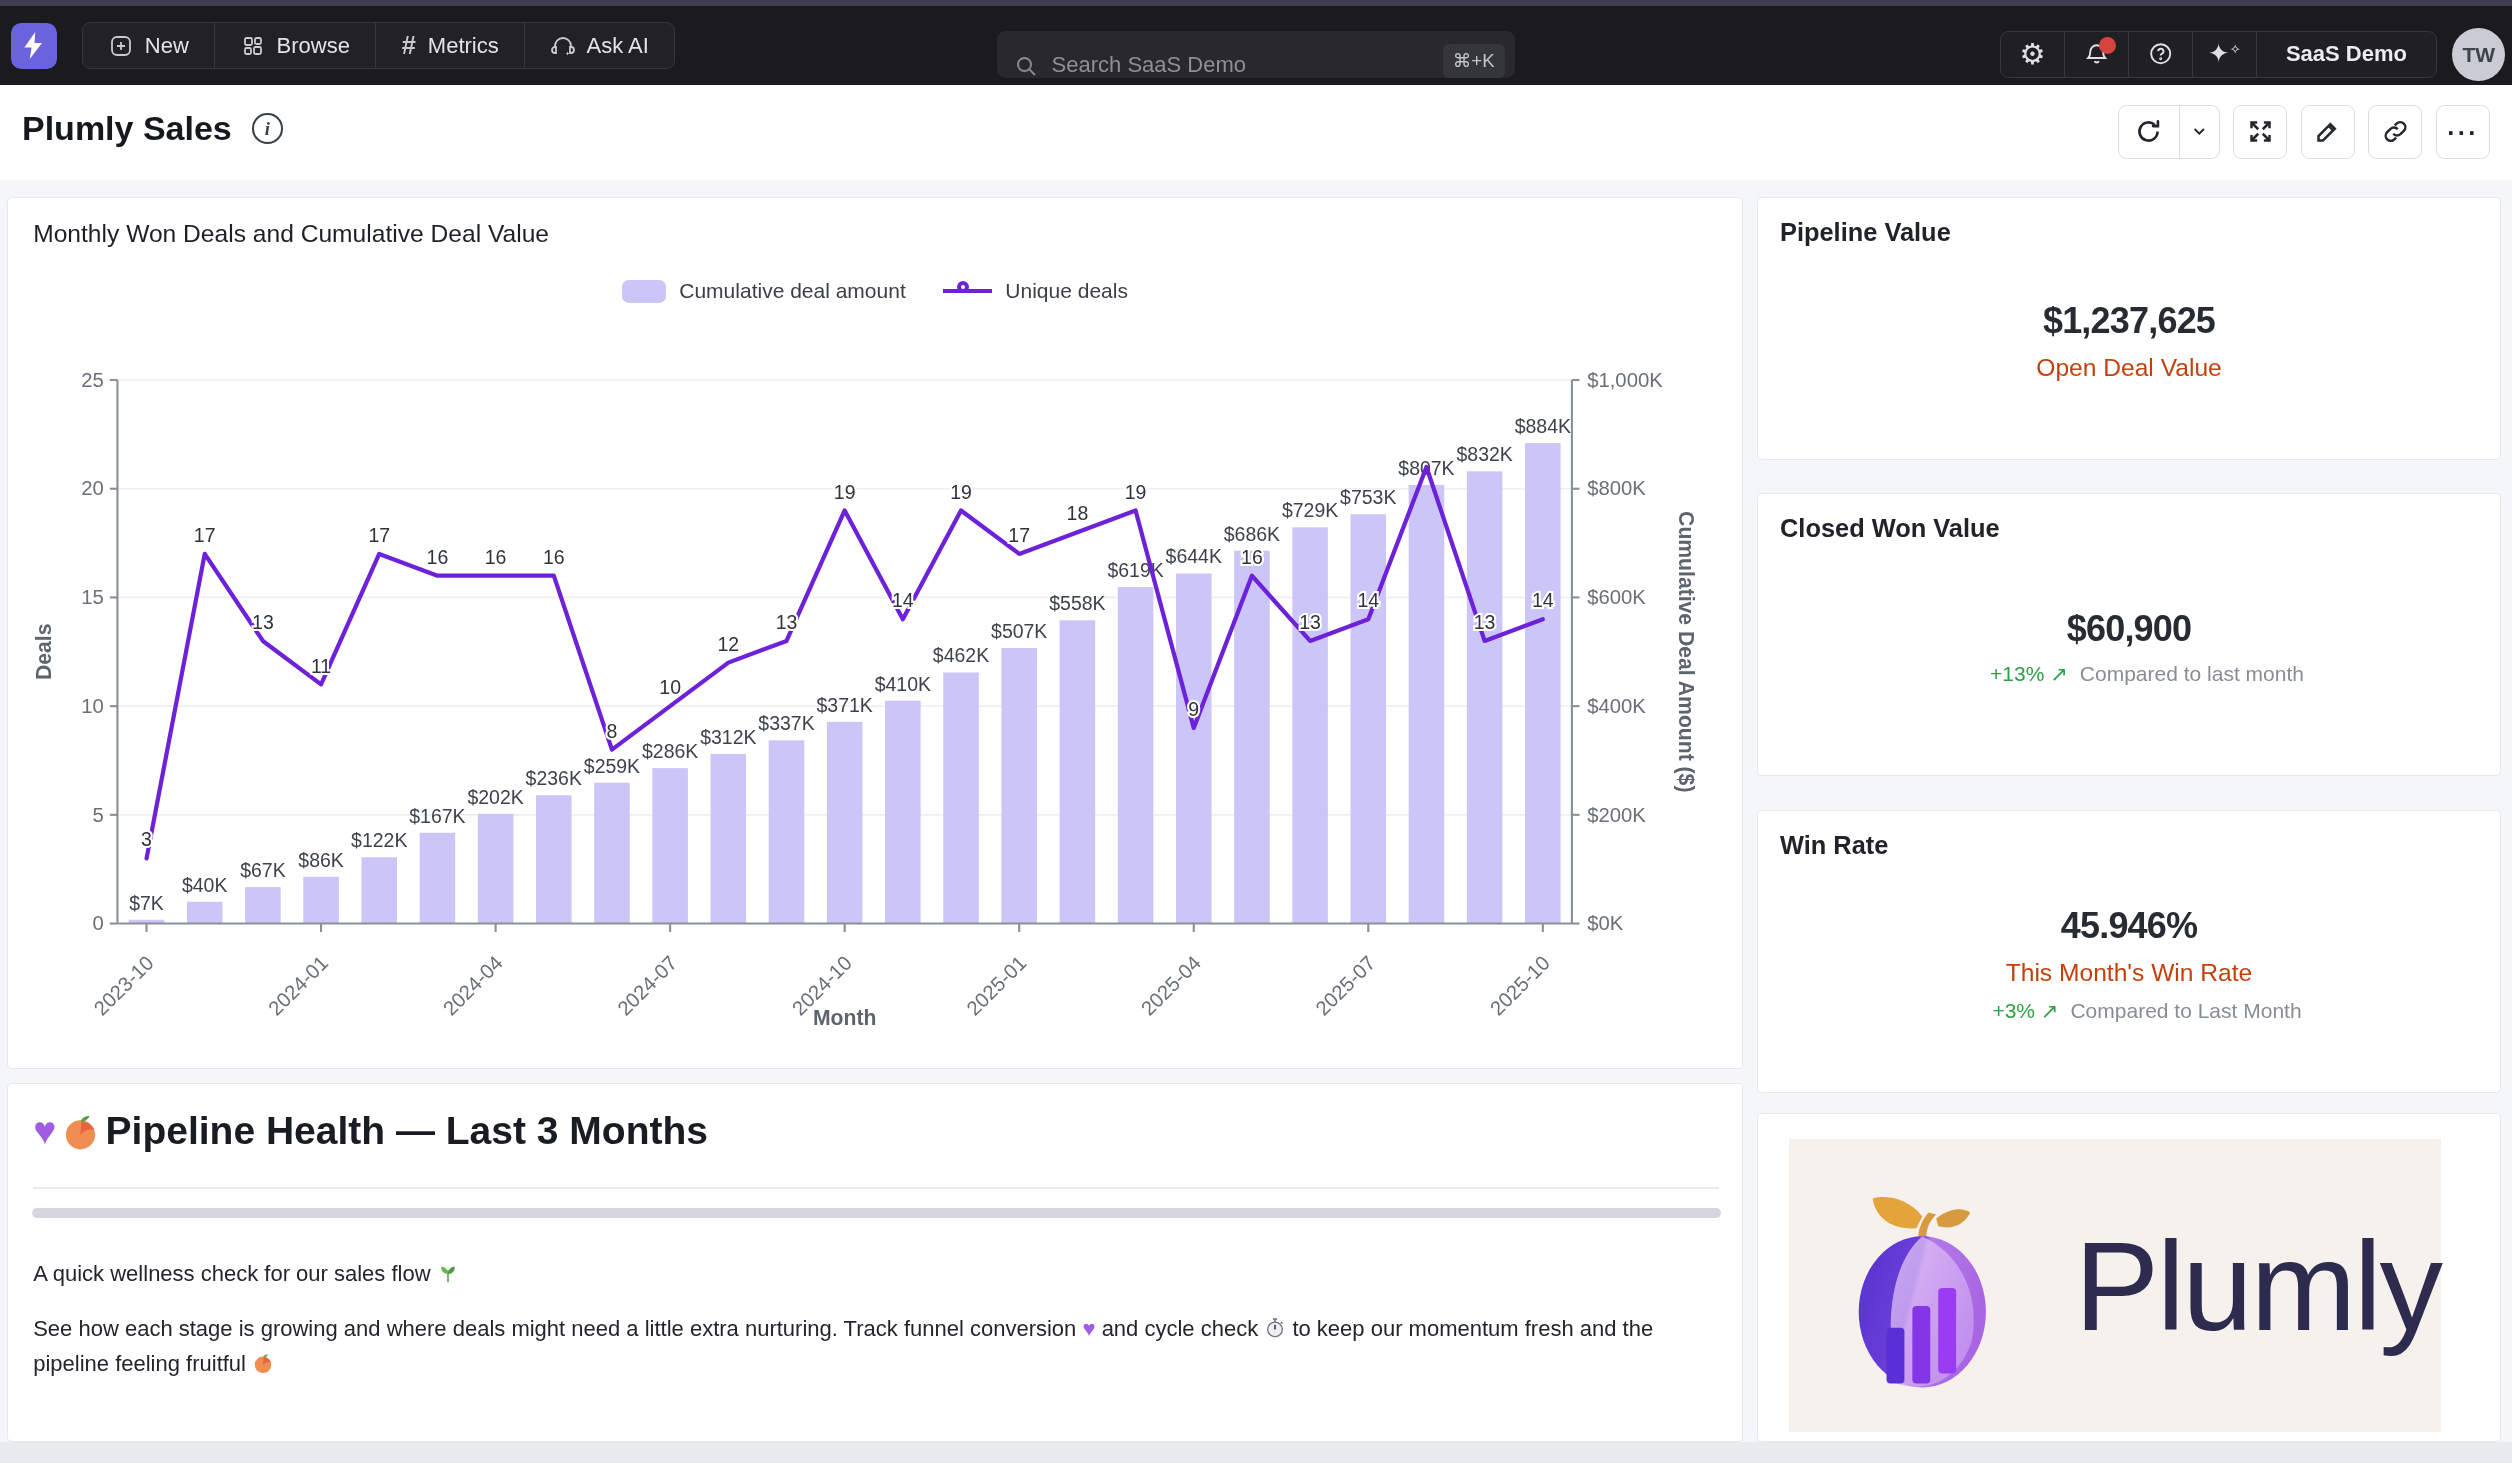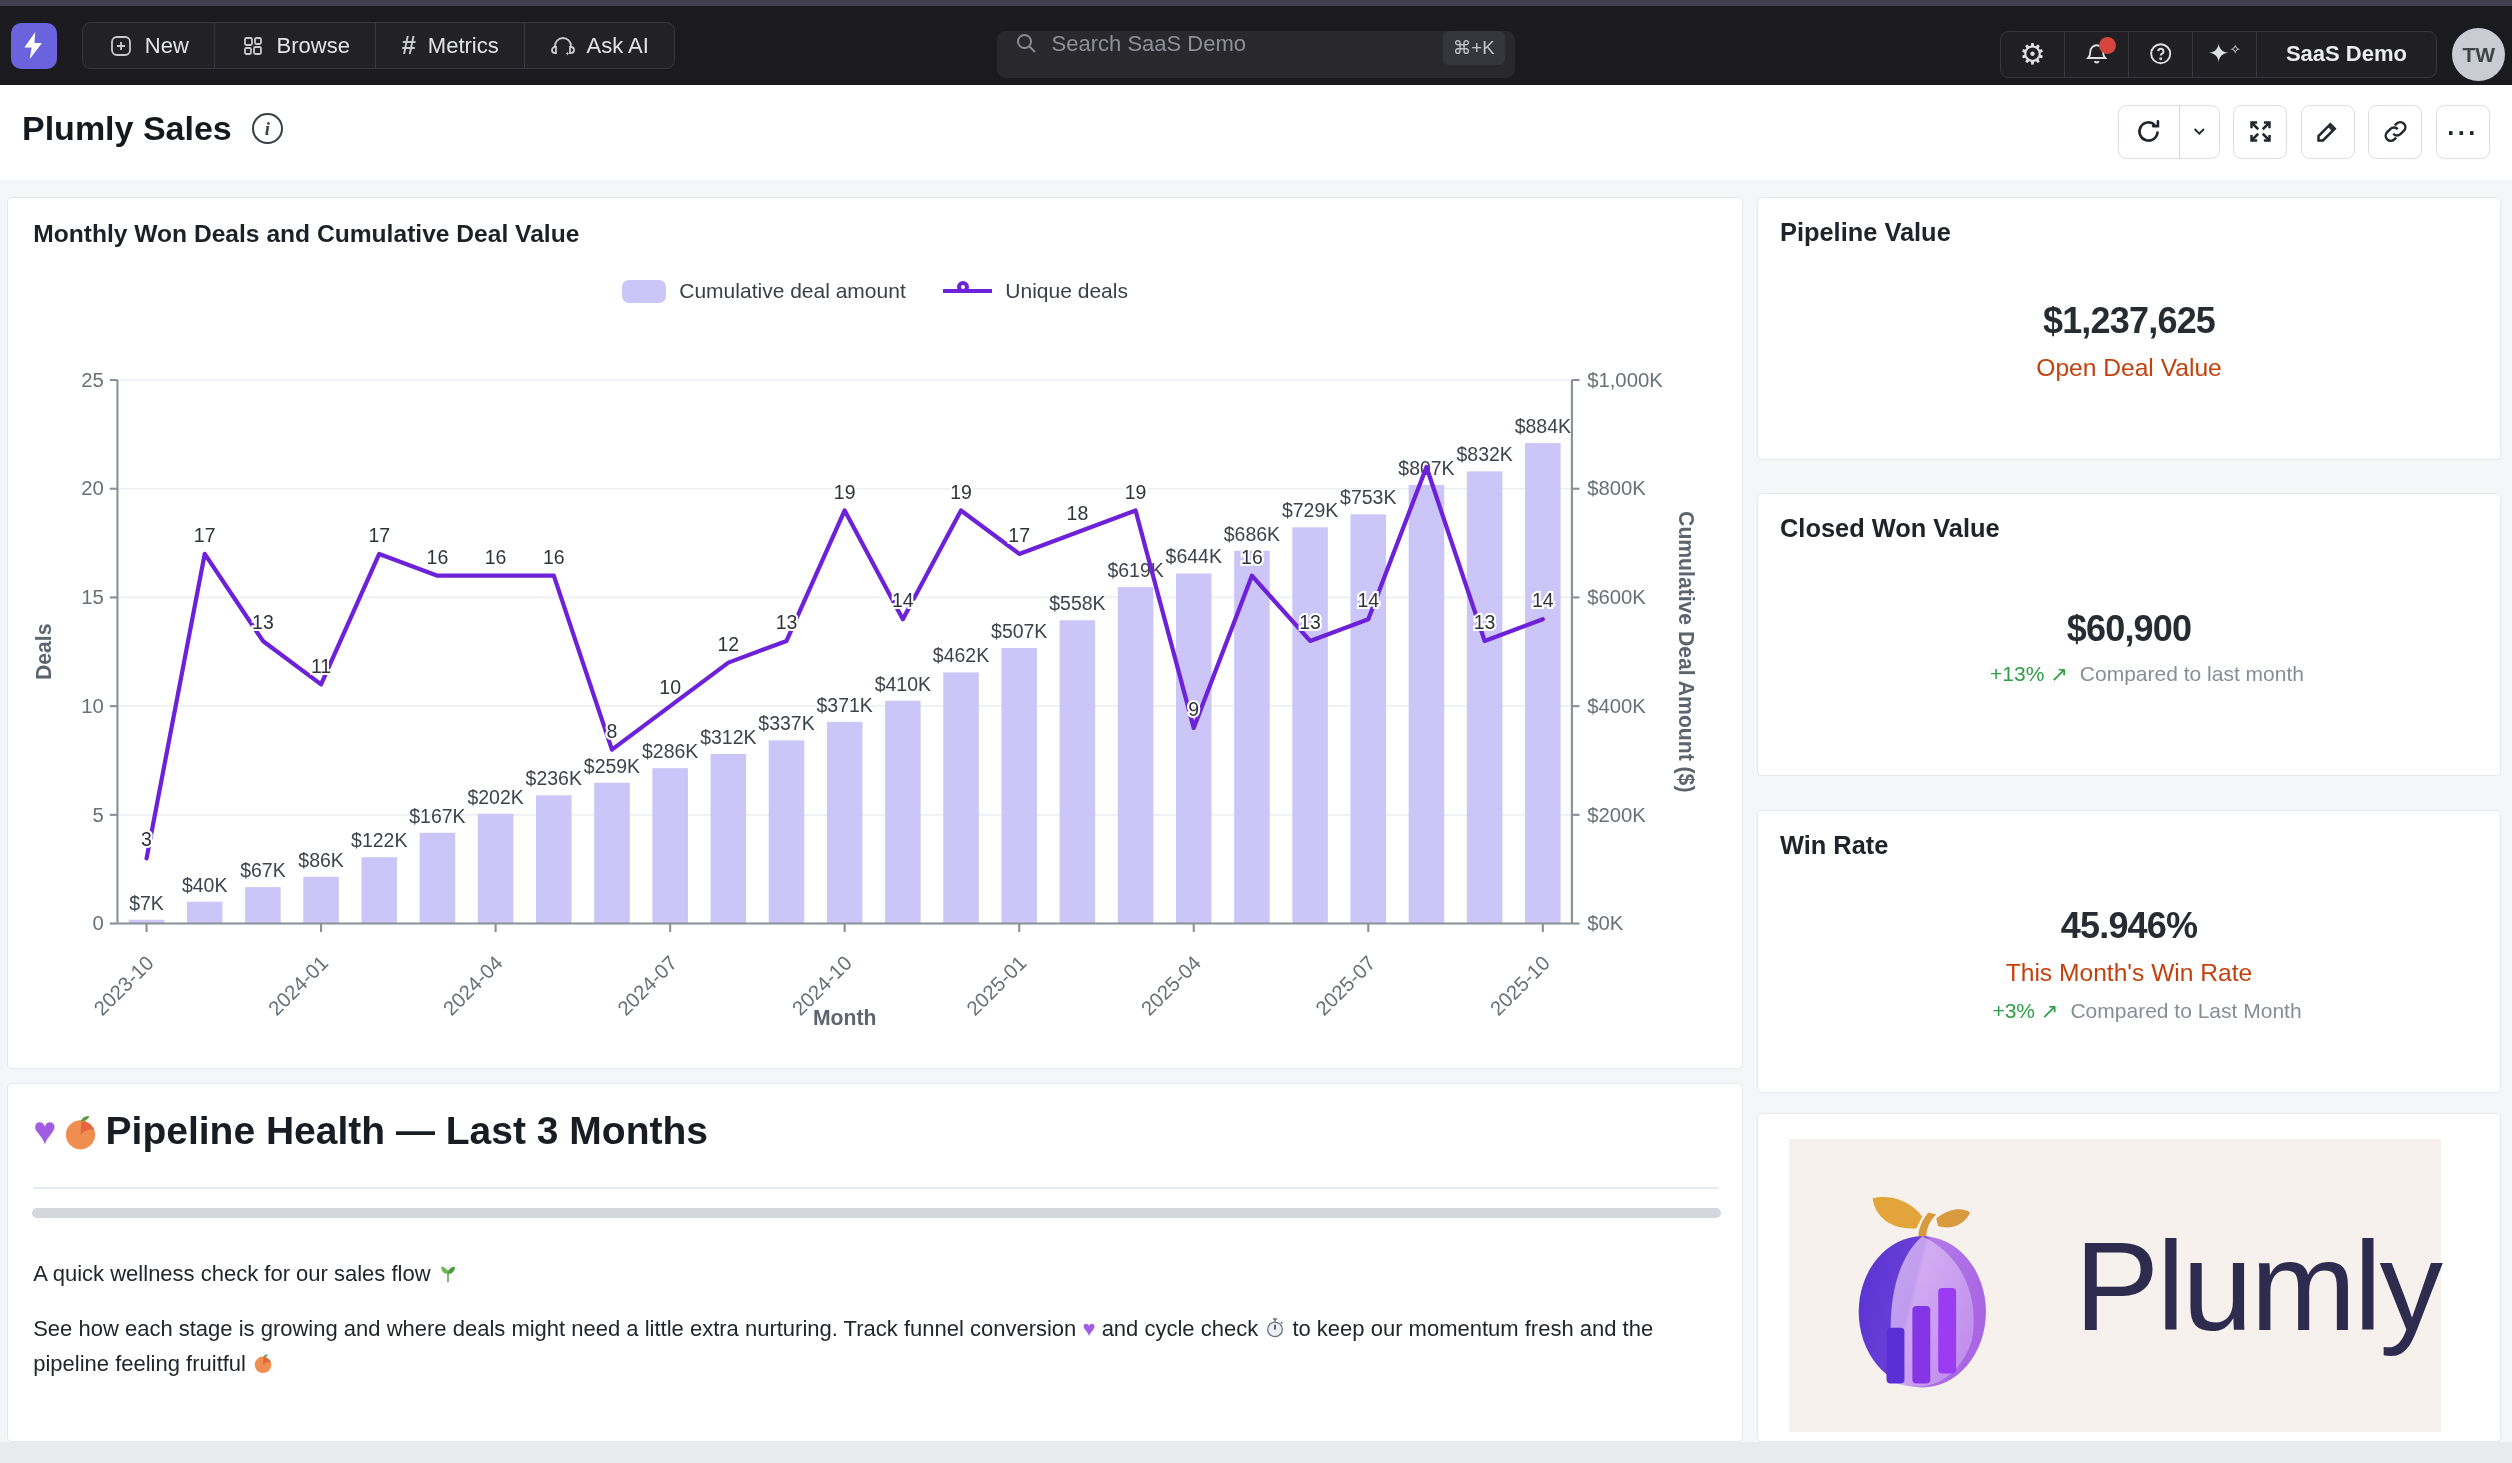--- a/index.html
+++ b/index.html
@@ -13,21 +13,21 @@
   .brand-tile { width:46px; height:46px; border-radius:10.2px; background:#6a63dd; margin-left:11px;
     display:flex; align-items:center; justify-content:center; flex:0 0 auto; }
   .nav-group { display:flex; align-items:stretch; height:47px; margin-left:25.4px;
     border:0.8px solid #37373e; border-radius:8.5px; background:#212126; overflow:hidden; }
   .nav-btn { display:flex; align-items:center; gap:12px; padding:0 25.4px; color:#e3e4e7;
     font-size:22px; border-right:0.8px solid #37373e; cursor:pointer; white-space:nowrap; }
   .nav-btn:last-child { border-right:none; }
   .nav-ico { display:flex; align-items:center; color:#c9cace; }
 
   .searchbar { position:absolute; left:50%; transform:translateX(-50%); top:24.6px; width:518px; height:47px;
-    background:#28282d; border-radius:8.5px; display:flex; align-items:flex-start; padding:0 10.2px 0 17px; }
+    background:#28282d; border-radius:8.5px; display:flex; align-items:flex-end; padding:0 10.2px 0 17px; }
   .searchbar .ph { color:#8f9097; font-size:22px; margin-left:13.6px; flex:1; }
   .kbd { background:#35353c; color:#c3c4c9; font-size:18.6px; border-radius:6px; padding:6px 10.2px; }
 
   .top-right { position:absolute; right:75px; top:24.6px; display:flex; align-items:stretch; height:47px;
     border:0.8px solid #37373e; border-radius:8.5px; background:#1f1f24; }
   .tr-item { display:flex; align-items:center; justify-content:center; width:64px;
     border-right:0.8px solid #37373e; color:#dfe0e4; position:relative; cursor:pointer; }
   .tr-item:last-child { border-right:none; }
   .tr-org { width:auto; padding:0 29px; font-size:22px; font-weight:600; color:#ecedef; white-space:nowrap; }
   .badge-dot { position:absolute; top:5.1px; right:12px; width:17px; height:17px; border-radius:50%; background:#d6453d; }
@@ -49,21 +49,21 @@
     display:flex; align-items:center; justify-content:center; color:#23272d; cursor:pointer; }
   .hbtn.split { padding:0; }
   .split-main { padding:0 15.2px; display:flex; align-items:center; height:100%; }
   .split-caret { padding:0 10.2px; display:flex; align-items:center; height:100%; border-left:1.3px solid #d9dde3; }
   .dots { font-size:25.4px; letter-spacing:3.4px; color:#23272d; font-weight:700; line-height:0; padding-bottom:10.2px;}
 
   
   .main { position:absolute; left:0; top:180px; width:100%; height:1283px; background:#f5f6f8; }
   .card { position:absolute; background:#fff; border:0.8px solid #e5e8ec; border-radius:4.2px; }
   .chart-card { left:6.8px; top:17px; width:1736px; height:872px; }
-  .chart-title { position:absolute; left:25.4px; top:22px; font-size:24.6px; font-weight:700; color:#1d2127; }
+  .chart-title { position:absolute; left:25.4px; top:22px; font-size:24.6px; font-weight:400; color:#1d2127; }
   .legend { position:absolute; left:0; top:81px; width:100%; display:flex; justify-content:center;
     align-items:center; gap:37px; }
   .lg-item { display:flex; align-items:center; gap:13.6px; font-size:21px; color:#3a4047; }
   .lg-swatch { width:44px; height:23px; border-radius:6.8px; }
   .lg-line { position:relative; width:49px; height:23px; }
   .lg-line .bar { position:absolute; left:0; right:0; top:9.3px; height:4.2px; }
   .lg-line .ring { position:absolute; left:14.4px; top:1.7px; width:12px; height:12px; border-radius:50%;
     background:#fff; border:4.2px solid #6d21d8; }
   .chart-svg { position:absolute; left:0; top:0; width:1736px; height:872px; }
 

